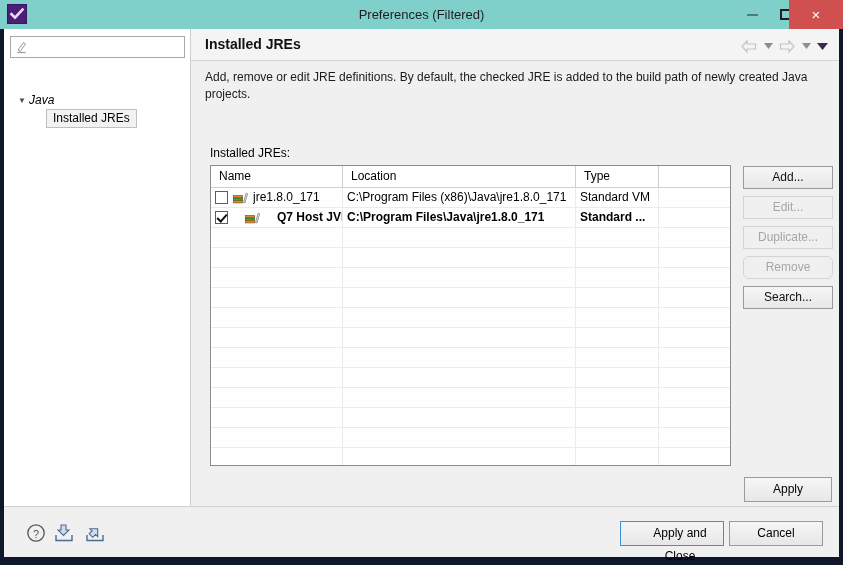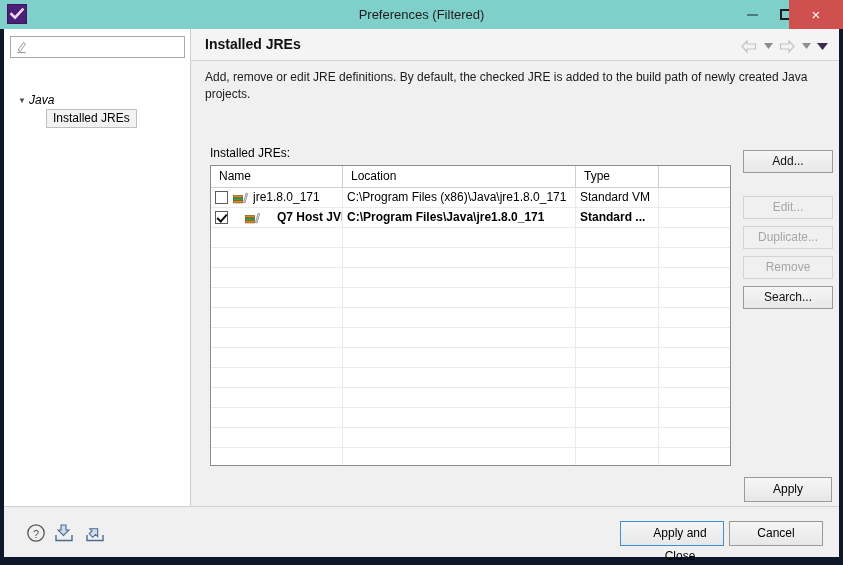--- a/index.html
+++ b/index.html
@@ -278,24 +278,24 @@
     box-sizing: border-box;
     text-align: center;
     line-height: 21px;
     color: #111;
   }
   .sidebtn.disabled {
     color: #a6a6a6;
     background: #f0f0f0;
     border: 1px solid #d3d3d3;
   }
-  #btn-add       { top: 121px; }
+  #btn-add       { top: 137px; }
   #btn-edit      { top: 167px; }
   #btn-duplicate { top: 197px; }
-  #btn-remove    { top: 227px; }
+  #btn-remove    { top: 227px; border-radius: 6px; }
   #btn-search    { top: 257px; }
 
   #btn-apply {
     position: absolute;
     left: 553px; top: 448px;
     width: 88px; height: 25px;
     font-size: 12px;
     background: linear-gradient(to bottom, #f6f6f6, #e7e7e7);
     border: 1px solid #9a9a9a;
     box-sizing: border-box;

